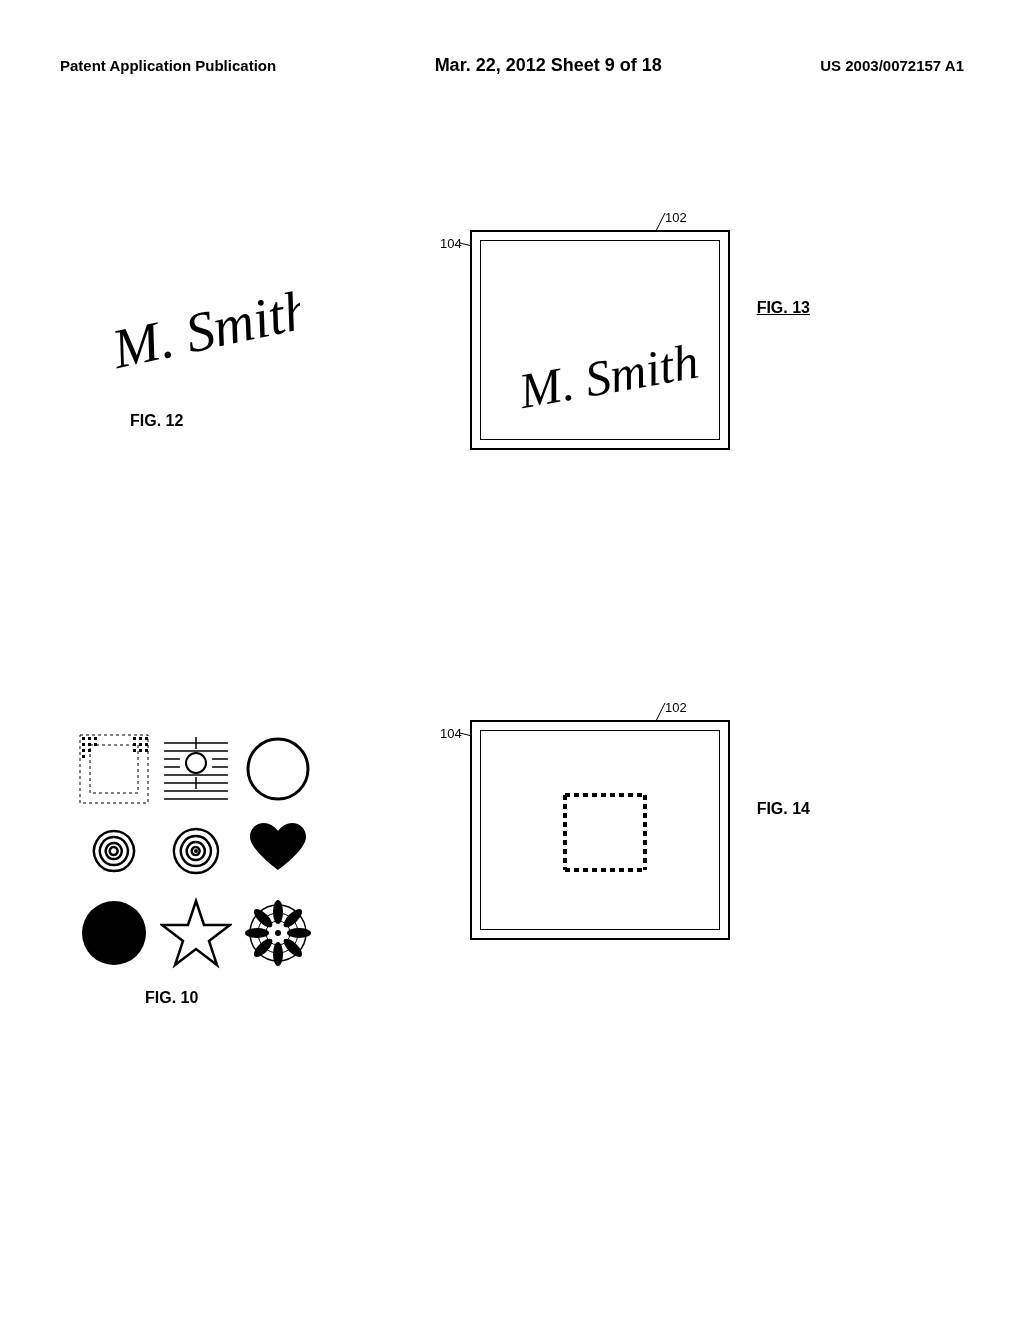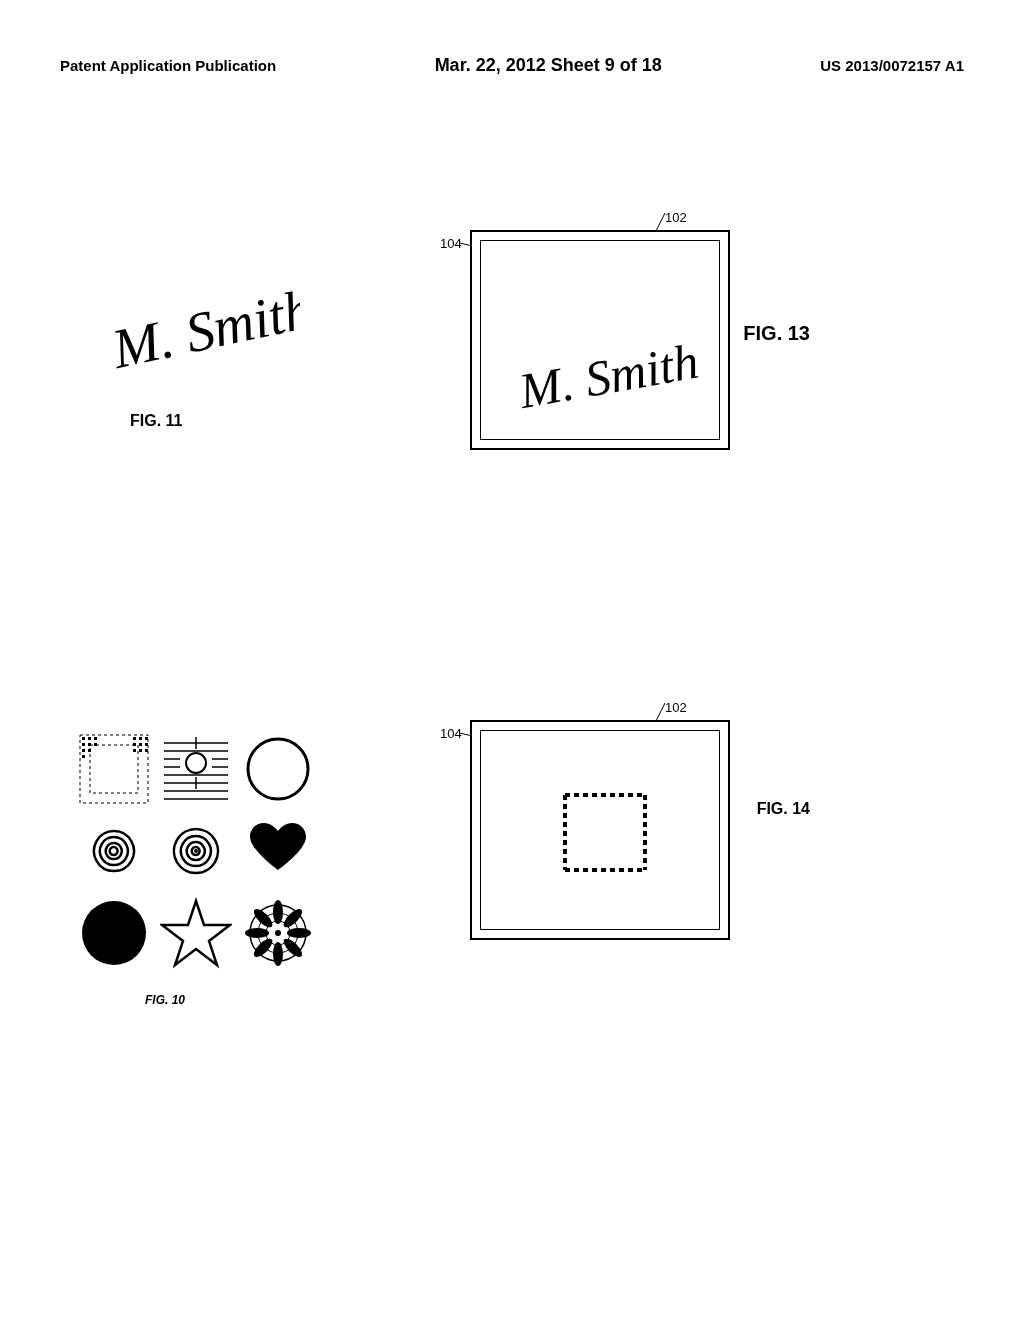--- a/index.html
+++ b/index.html
@@ -74,23 +74,24 @@
       top: 8px;
       left: 8px;
       right: 8px;
       bottom: 8px;
       border: 1px solid #000;
     }
 
     .fig13-fig-label {
       position: absolute;
       right: -80px;
-      top: 92px;
-      font-size: 20px;
-      font-weight: bold;
+      top: 69px;
+      font-size: 16px;
+      font-weight: bold;
+      text-decoration: underline;
     }
 
     
     .fig10-area {
       position: absolute;
       top: 730px;
       left: 75px;
     }
 
     .stamps-grid {
@@ -107,23 +108,22 @@
       display: flex;
       align-items: center;
       justify-content: center;
       overflow: hidden;
     }
 
     .fig10-label {
       position: absolute;
       bottom: -35px;
       left: 70px;
-      font-size: 12px;
-      font-weight: bold;
-      font-style: italic;
+      font-size: 16px;
+      font-weight: bold;
     }
 
     
     .fig12-area {
       position: absolute;
       top: 720px;
       left: 470px;
     }
 
     .fig12-box {
@@ -162,30 +162,30 @@
     }
   </style>
 </head>
 <body>
 
 <div class="page">
 
   <div class="header">
     <span class="header-left">Patent Application Publication</span>
     <span class="header-center">Mar. 22, 2012  Sheet 9 of 18</span>
-    <span class="header-right">US 2013/0072157 A1</span>
+    <span class="header-right">US 2003/0072157 A1</span>
   </div>
 
   <div class="fig11-area">
     <div style="position:relative; width:200px; height:150px;">
       
       <svg width="200" height="150" viewBox="0 0 200 150">
         <text x="10" y="100" font-family="'Brush Script MT', cursive" font-size="56" fill="#000" transform="rotate(-12, 100, 75)" style="font-style:italic;">M. Smith</text>
       </svg>
-      <div style="position:absolute; bottom:-30px; left:30px; font-size:16px; font-weight:bold;">FIG. 11</div>
+      <div style="position:absolute; bottom:-30px; left:30px; font-size:16px; font-weight:bold;">FIG. 12</div>
     </div>
   </div>
 
   <div class="fig13-area">
 
     <div style="position:absolute; top:-20px; left:195px; font-size:13px;">102</div>
 
     <svg style="position:absolute; top:-22px; left:180px;" width="50" height="30">
       <line x1="15" y1="5" x2="5" y2="25" stroke="#000" stroke-width="1"></line>
     </svg>

